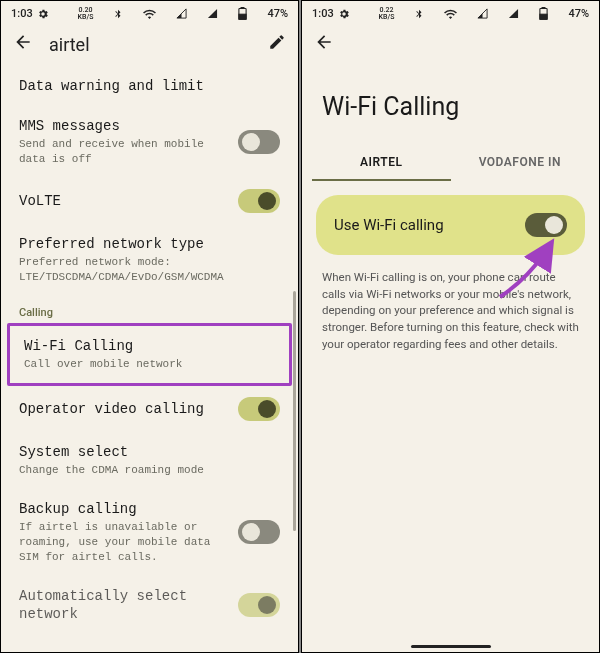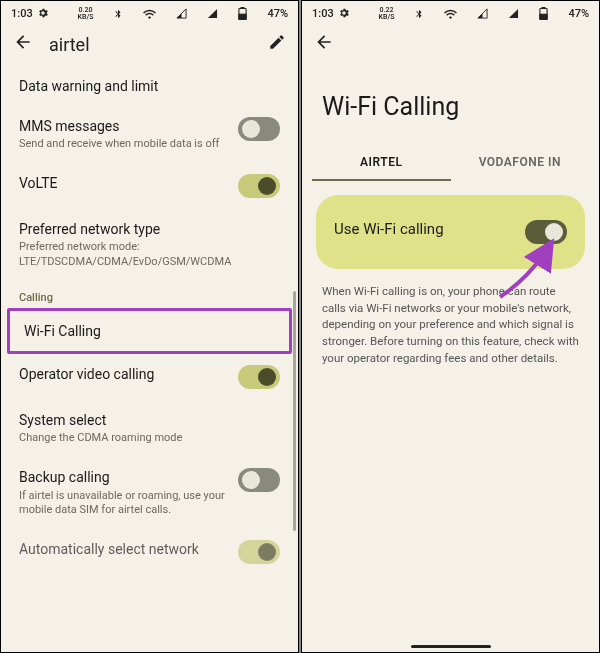--- a/index.html
+++ b/index.html
@@ -22,42 +22,44 @@
   .phone + .phone { margin-left: 2px; }
   .status-bar {
     display: flex;
     align-items: center;
     justify-content: space-between;
     padding: 6px 10px 4px 10px;
     font-size: 11px;
     font-weight: 500;
     color: #222;
   }
-  .status-bar .time { display: flex; gap: 4px; }
+  .status-bar .time { display: flex; align-items: center; gap: 4px; }
   .status-bar .right { display: flex; align-items: center; gap: 20px; }
   .status-bar svg { display: block; }
   .header {
     display: flex;
     align-items: center;
     padding: 8px 12px 10px 12px;
     gap: 16px;
   }
   .header .back { flex: 0 0 auto; }
   .header .title {
     font-size: 18px;
     font-weight: 400;
     color: #222;
     flex: 1;
   }
   .header .edit { flex: 0 0 auto; }
   .list { flex: 1; overflow: hidden; padding: 0 4px; }
   .row {
     padding: 11px 14px;
     display: flex;
+    align-items: center;
     gap: 12px;
+    font-family: Liberation Mono, monospace;
   }
   .row .text { flex: 1; }
   .row .title {
     font-size: 14px;
     color: #1a1a1a;
     line-height: 1.3;
   }
   .row .sub {
     font-size: 11px;
     color: #6a6a60;
@@ -115,23 +117,23 @@
     border-bottom: 2px solid transparent;
   }
   .tab.active {
     color: #1a1a1a;
     border-bottom: 2px solid #6a6d46;
   }
   .banner {
     margin: 14px 14px 0 14px;
     background: #e0e28a;
     border-radius: 22px;
-    padding: 25px 18px;
-    display: flex;
-    align-items: flex-start;
+    padding: 18px 18px;
+    display: flex;
+    align-items: center;
     gap: 12px;
   }
   .banner .label {
     flex: 1;
     font-size: 15px;
     color: #1a1a1a;
   }
   .banner .toggle.on { background: #5a5c3a; }
   .banner .toggle.on .knob { background: #e9e6da; }
   .description {
@@ -244,20 +246,21 @@
       <div class="text">
         <div class="title">Preferred network type</div>
         <div class="sub">Preferred network mode: LTE/TDSCDMA/CDMA/EvDo/GSM/WCDMA</div>
       </div>
     </div>
     <div class="section-label">Calling</div>
     <div class="highlight-box">
       <div class="row">
         <div class="text">
           <div class="title">Wi-Fi Calling</div>
+          <div class="sub">Call over mobile network</div>
         </div>
       </div>
     </div>
     <div class="row">
       <div class="text">
           <div class="title">Operator video calling</div>
         </div>
       <div class="toggle on">
           <div class="knob"></div>
         </div>

